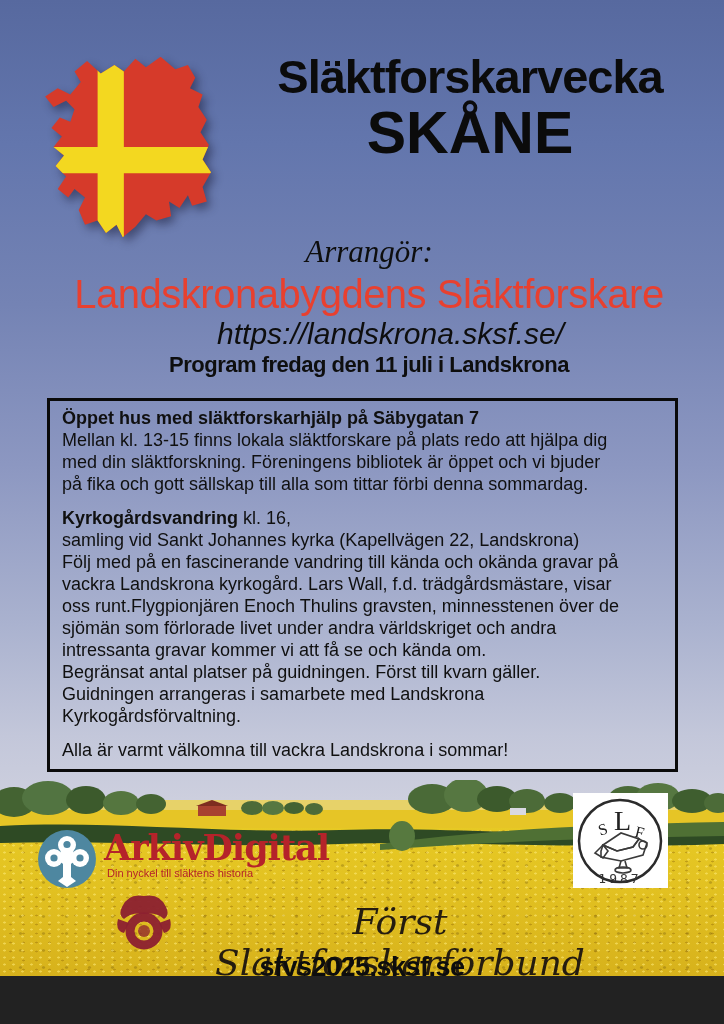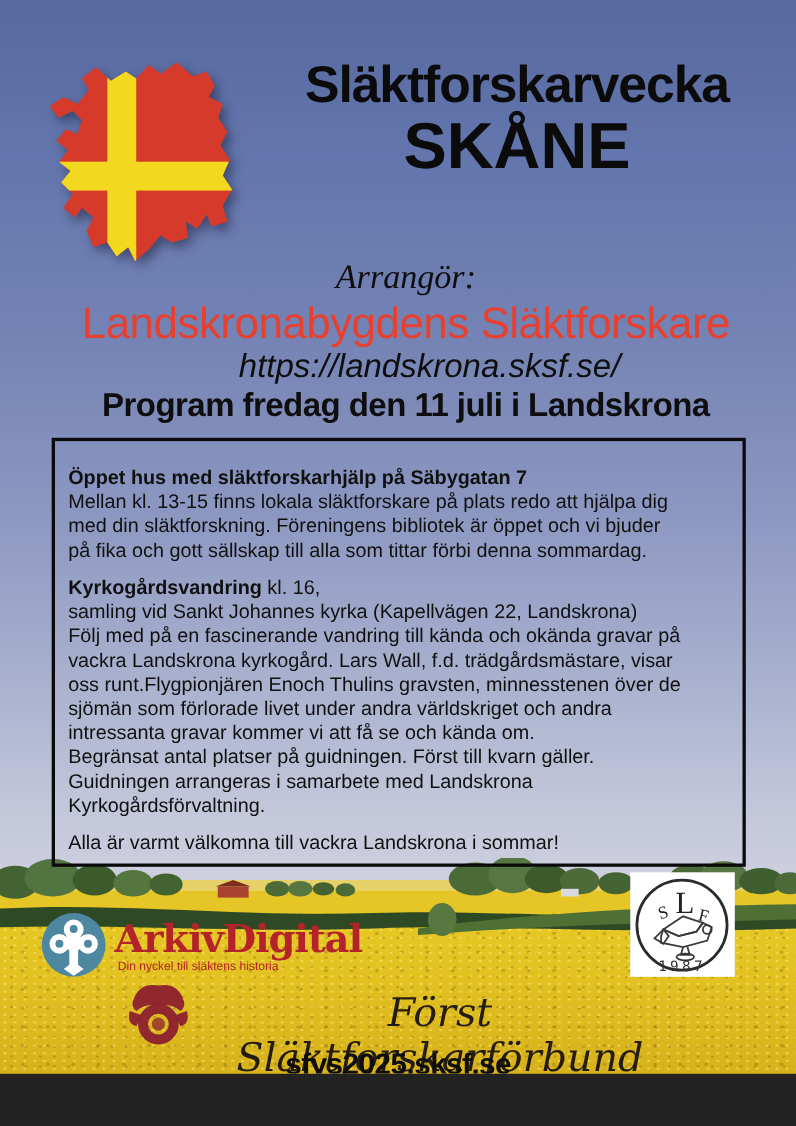--- a/index.html
+++ b/index.html
@@ -23,29 +23,29 @@
   .map{position:absolute;left:22px;top:42px;width:210px;height:210px;
        filter:drop-shadow(4px 5px 5px rgba(15,15,40,.45));}
   
   .titleblock{position:absolute;left:222px;right:6px;top:52px;text-align:center;color:#0b0b0b;}
   .title1{font-size:47px;font-weight:bold;letter-spacing:-1px;line-height:1.08;}
   .title2{font-size:59px;font-weight:bold;letter-spacing:0px;line-height:1.02;}
   .orgblock{position:absolute;left:14px;right:0;top:234px;text-align:center;color:#0e0e0e;}
   .arranger{font-family:"Liberation Serif",serif;font-style:italic;font-size:31px;line-height:1.15;}
   .orgname{font-size:40px;font-weight:normal;color:#e8402f;letter-spacing:-0.5px;line-height:1.1;margin-top:2px;}
   .orgurl{font-style:italic;font-size:30px;line-height:1.1;margin-top:1px;margin-left:43px;}
-  .program{font-size:30px;font-weight:bold;letter-spacing:-0.5px;line-height:1.15;margin-top:2px;}
+  .program{font-size:22px;font-weight:bold;letter-spacing:-0.5px;line-height:1.15;margin-top:2px;}
   
   .infobox{position:absolute;left:47px;top:398px;width:631px;box-sizing:border-box;
-           border:3px solid #0a0a0a;padding:22px 12px 8px 12px;color:#101010;
+           border:3px solid #0a0a0a;padding:6px 12px 8px 12px;color:#101010;
            font-size:18px;line-height:22px;}
   .infobox .bold{font-weight:bold;}
   .blankline{height:12px;}
   
-  .arkivdigital{position:absolute;left:36px;top:828px;display:flex;align-items:center;}
+  .arkivdigital{position:absolute;left:36px;top:828px;display:flex;align-items:flex-start;}
   .ad-icon{width:62px;height:62px;flex:0 0 auto;}
   .ad-textcol{margin-left:6px;padding-top:2px;}
   .ad-name{font-family:"DejaVu Serif",serif;font-weight:bold;font-size:35px;line-height:1.0;
            color:#b5232a;letter-spacing:-1px;}
   .ad-tagline{font-size:11px;color:#b5232a;margin-top:2px;margin-left:3px;font-family:"Liberation Sans",sans-serif;}
   .slfbox{position:absolute;left:573px;top:793px;width:95px;height:95px;background:#ffffff;}
   .griffin{position:absolute;left:112px;top:889px;width:64px;height:64px;}
   .federation{position:absolute;left:182px;top:901px;width:436px;text-align:center;
               font-family:"DejaVu Serif",serif;font-style:italic;font-size:36px;
               color:#241c10;letter-spacing:0px;}

